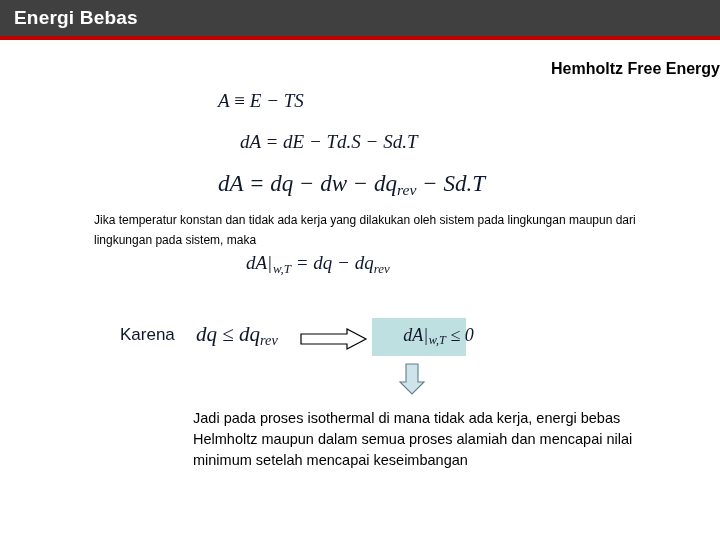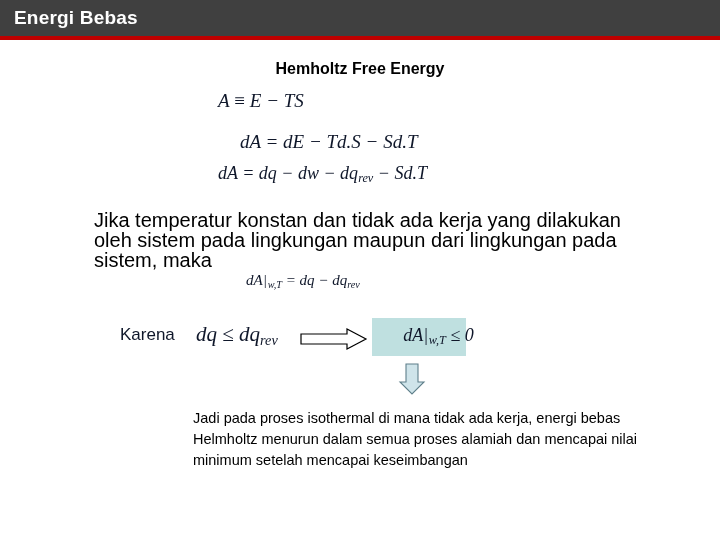--- a/index.html
+++ b/index.html
@@ -41,21 +41,21 @@
     height: 4px;
     background: #c00000;
   }
 
   
   .subtitle {
     position: absolute;
     top: 60px;
     left: 0;
     width: 720px;
-    text-align: center;
+    text-align: right;
     font-size: 16px;
     font-weight: bold;
     color: #000000;
   }
 
   
   .math {
     font-family: "Liberation Serif", serif;
     font-style: italic;
     color: #0f172a;
@@ -79,41 +79,41 @@
   .eq2 {
     position: absolute;
     left: 218px;
     top: 131px;
     font-size: 19px;
     margin-left: 22px;
   }
   .eq3 {
     position: absolute;
     left: 218px;
-    top: 163px;
-    font-size: 18px;
+    top: 171px;
+    font-size: 23px;
   }
 
   
   .para1 {
     position: absolute;
     left: 94px;
     top: 210px;
     width: 560px;
-    font-size: 20px;
+    font-size: 12px;
     line-height: 20px;
     color: #000000;
   }
 
   
   .eq4 {
     position: absolute;
     left: 246px;
-    top: 272px;
-    font-size: 15px;
+    top: 252px;
+    font-size: 19px;
   }
   .vbar {
     font-style: normal;
     padding: 0 1px;
   }
 
   
   .karena-label {
     position: absolute;
     left: 120px;
@@ -215,13 +215,13 @@
     <span>dA</span><span class="vbar">|</span><span class="sub">w,T</span><span> ≤ 0</span>
   </span>
 </div>
 
 <div class="arrow-down">
   <svg width="28" height="32" viewBox="0 0 28 32">
     <polygon points="8,1 20,1 20,19 26,19 14,31 2,19 8,19" fill="#cfe4ea" stroke="#5f7f8a" stroke-width="1.1"></polygon>
   </svg>
 </div>
 
-<div class="para2">Jadi pada proses isothermal di mana tidak ada kerja, energi bebas Helmholtz menurun dalam semua proses alamiah dan mencapai nilai minimum setelah mencapai keseimbangan</div>
+<div class="para2">Jadi pada proses isothermal di mana tidak ada kerja, energi bebas Helmholtz maupun dalam semua proses alamiah dan mencapai nilai minimum setelah mencapai keseimbangan</div>
 
 </body></html>

